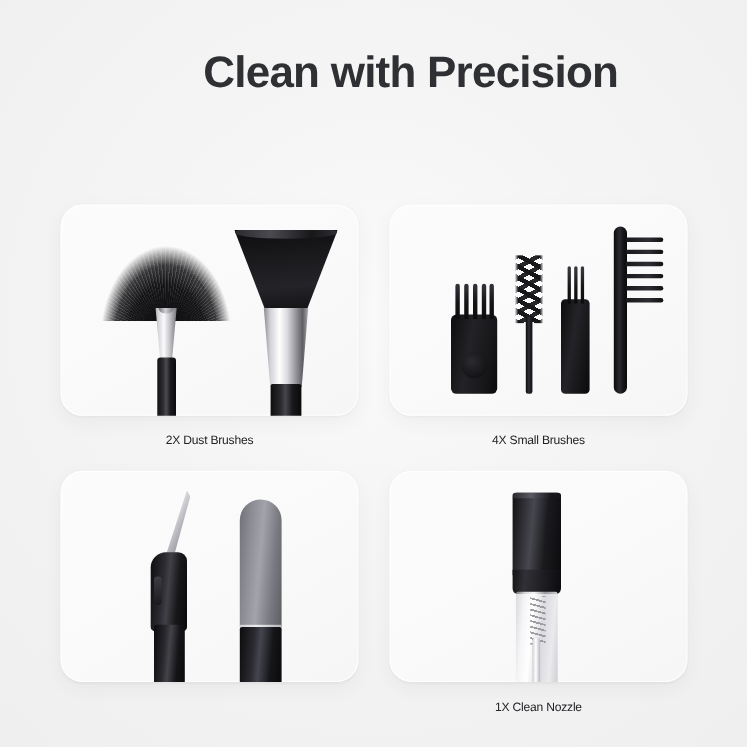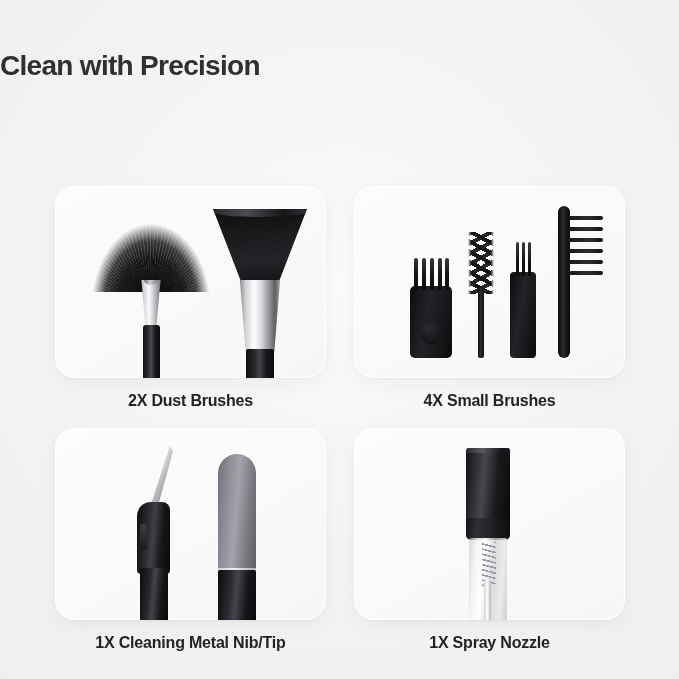--- a/index.html
+++ b/index.html
@@ -23,22 +23,22 @@
       radial-gradient(circle at 50% 42%, #fafafa 0%, #f3f3f3 55%, #efefef 100%);
     box-sizing: border-box;
   }
 
   
   .title {
     position: absolute;
     top: 44px;
     left: 0;
     width: 562px;
-    text-align: left;
-    font-size: 28px;
+    text-align: right;
+    font-size: 40px;
     line-height: 44px;
     font-weight: bold;
     letter-spacing: -0.7px;
     color: #2f3033;
   }
 
   
   .grid {
     position: absolute;
     top: 186px;
@@ -70,25 +70,24 @@
     overflow: hidden;
   }
   .card .stage {
     position: absolute;
     inset: 0;
   }
 
   .caption {
     margin-top: 13px;
     text-align: center;
-    font-size: 16px;
+    font-size: 11px;
     line-height: 20px;
     color: #222326;
     letter-spacing: -0.2px;
-    font-weight: bold;
   }
 
   
   .fanbrush {
     position: absolute;
     left: 36px;
     bottom: -6px;
     width: 120px;
     height: 192px;
   }
@@ -413,36 +412,35 @@
               <div class="shaft"></div>
             </div>
 
             <div class="captool">
               <div class="cap"></div>
               <div class="body"></div>
             </div>
 
           </div>
         </div>
-        <div class="caption">1X Cleaning Metal Nib/Tip</div>
       </div>
 
       <div class="cell right">
         <div class="card">
           <div class="stage">
 
             <div class="spray">
               <div class="cap"></div>
               <div class="collar"></div>
               <div class="tube"></div>
               <div class="spring"></div>
               <div class="dip"></div>
             </div>
 
           </div>
         </div>
-        <div class="caption">1X Spray Nozzle</div>
+        <div class="caption">1X Clean Nozzle</div>
       </div>
 
     </div>
 
   </div>
 </div>
 
 </body></html>

